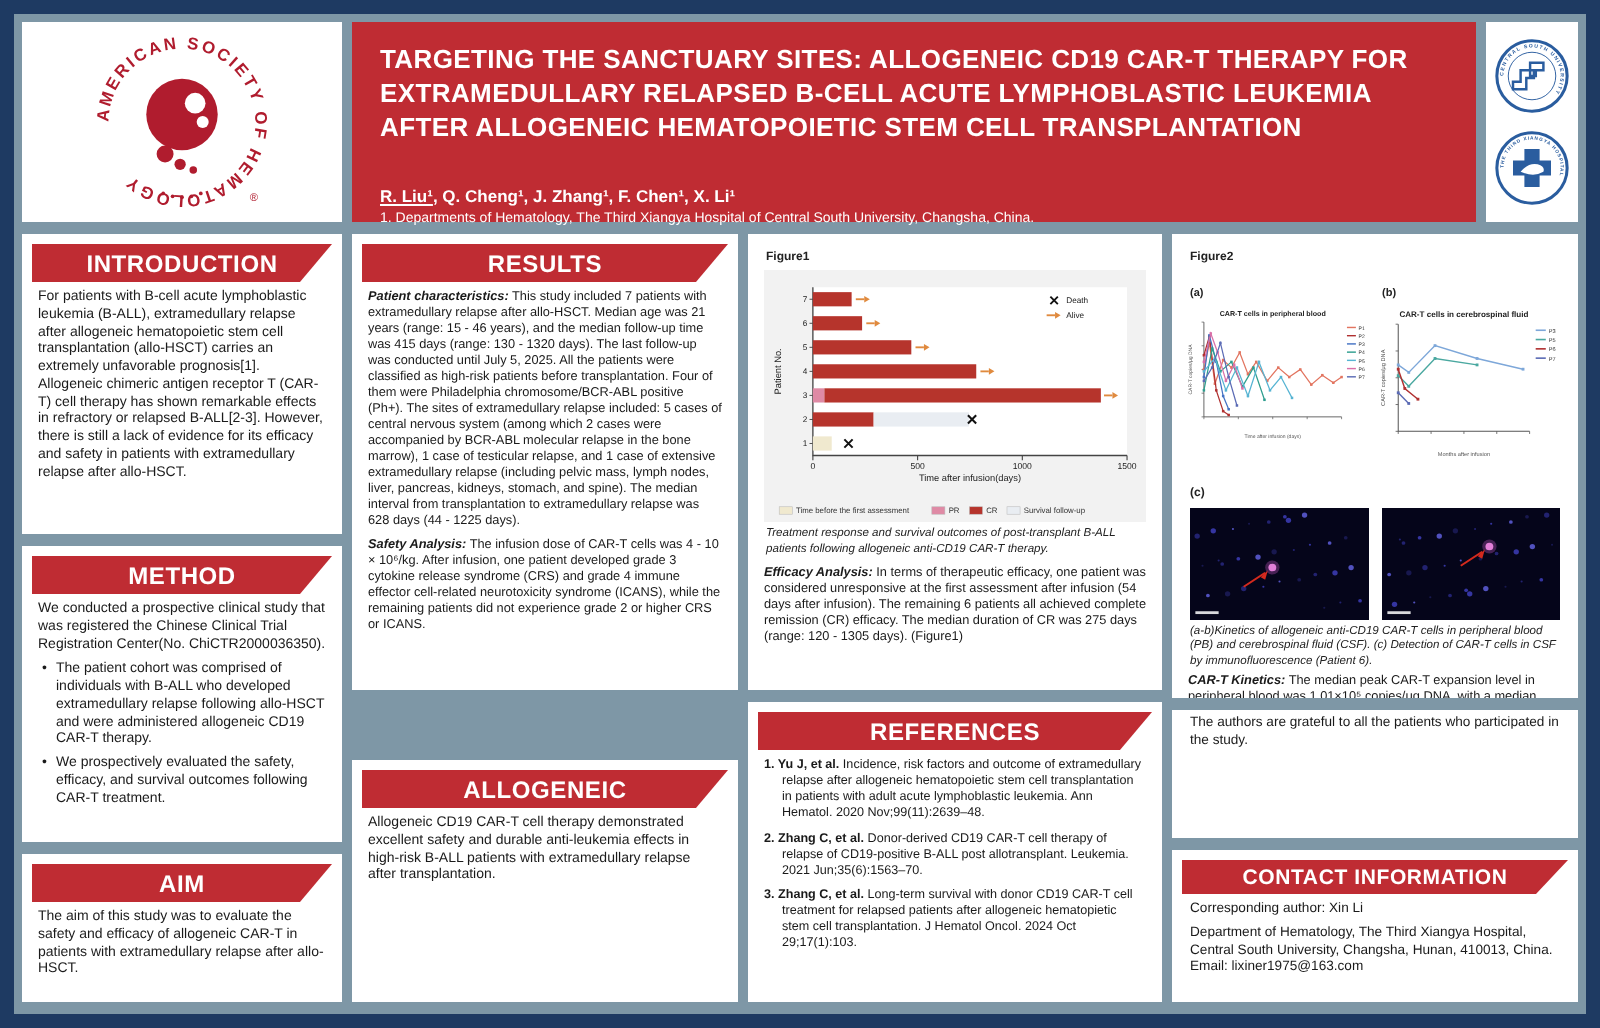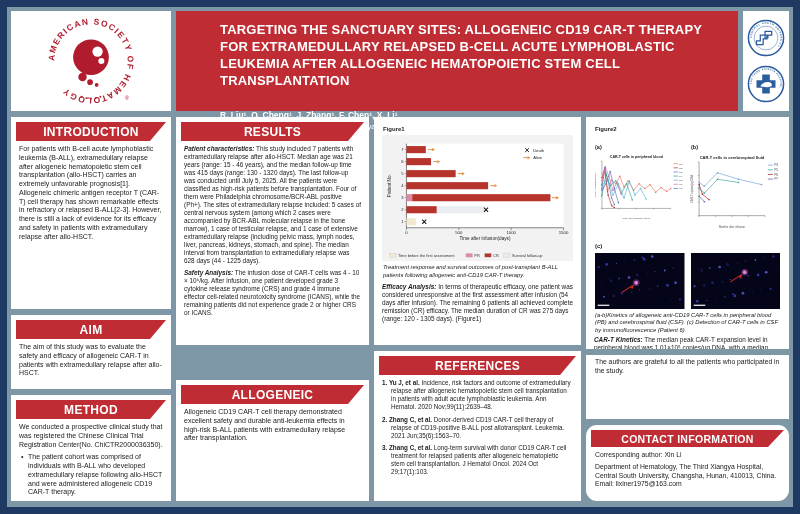--- a/index.html
+++ b/index.html
@@ -3,21 +3,21 @@
 <meta charset="utf-8">
 <style>
   * { margin:0; padding:0; box-sizing:border-box; }
   html,body { width:800px; height:514px; }
   body { font-family:"Liberation Sans", sans-serif; }
   .poster { width:800px; height:514px; background:#7e97a6; border:7px solid #1e3a62;
             padding:4px 4px 6px 4px; overflow:hidden; }
   .header { display:flex; gap:5px; height:100px; margin-bottom:6px; }
   .panel { background:#ffffff; overflow:hidden; }
   .ash-box { width:160px; display:flex; align-items:center; justify-content:center; }
-  .title-banner { flex:1; background:#bf2c33; color:#fff; padding:11px 14px 6px 44px; }
+  .title-banner { flex:1; background:#bf2c33; color:#fff; padding:11px 14px 6px 14px; }
   .title-banner h1 { font-size:13px; line-height:1.3; letter-spacing:.2px; font-weight:bold; }
   .authors { margin-top:20px; font-size:8.5px; font-weight:bold; }
   .presenter { text-decoration:underline; }
   .affiliation { margin-top:3px; font-size:7px; font-weight:normal; }
   .logo-col { width:46px; display:flex; flex-direction:column; align-items:center; justify-content:center; gap:8px; }
   .body-grid { display:flex; gap:5px; height:384px; }
   .col { display:flex; flex-direction:column; gap:6px; }
   .col1 { width:160px; } .col2 { width:193px;gap:35px; } .col3 { width:207px; } .col4 { flex:1; }
   section.panel { position:relative; }
   .banner { margin:5px 5px 4px 5px; height:19px; background:#bf2c33; color:#fff;
@@ -100,35 +100,35 @@
           <path d="M16,10 h8 v6 h6 v8 h-6 v6 h-8 v-6 h-6 v-8 h6 z" fill="#2a5d9f"></path>
           <path d="M14,22 q4,-5 9,-4 q4,1 3,4 q-5,3 -12,0 z" fill="#ffffff"></path>
         </g>
       </svg>
     </div>
   </div>
 
   <div class="body-grid">
 
     <div class="col col1">
-      <section class="panel" style="height:192px;">
+      <section class="panel" style="height:150px;">
         <div class="banner">INTRODUCTION</div>
         <p class="txt">For patients with B-cell acute lymphoblastic leukemia (B-ALL), extramedullary relapse after allogeneic hematopoietic stem cell transplantation (allo-HSCT) carries an extremely unfavorable prognosis[1]. Allogeneic chimeric antigen receptor T (CAR-T) cell therapy has shown remarkable effects in refractory or relapsed B-ALL[2-3]. However, there is still a lack of evidence for its efficacy and safety in patients with extramedullary relapse after allo-HSCT.</p>
-      </section>
-      <section class="panel" style="height:74px;">
-        <div class="banner">AIM</div>
-        <p class="txt">The aim of this study was to evaluate the safety and efficacy of allogeneic CAR-T in patients with extramedullary relapse after allo-HSCT.</p>
       </section>
       <section class="panel" style="flex:1;">
         <div class="banner">METHOD</div>
         <p class="txt">We conducted a prospective clinical study that was registered  the Chinese Clinical Trial Registration Center(No. ChiCTR2000036350).</p>
         <ul class="bullets" id="method-list">
             <li>The patient cohort was comprised of individuals with B-ALL who developed extramedullary relapse following allo-HSCT and were administered allogeneic CD19 CAR-T therapy.</li>
             <li>We prospectively evaluated the safety, efficacy, and survival outcomes following CAR-T treatment.</li>
           </ul>
+      </section>
+      <section class="panel" style="height:74px;">
+        <div class="banner">AIM</div>
+        <p class="txt">The aim of this study was to evaluate the safety and efficacy of allogeneic CAR-T in patients with extramedullary relapse after allo-HSCT.</p>
       </section>
     </div>
 
     <div class="col col2">
       <section class="panel" style="height:228px;">
         <div class="banner">RESULTS</div>
         <p class="txt-sm"><b class="lead">Patient characteristics:</b> <span>This study included 7 patients with extramedullary relapse after allo-HSCT. Median age was 21 years (range: 15 - 46 years), and the median follow-up time was 415 days (range: 130 - 1320 days). The last follow-up was conducted until July 5, 2025. All the patients were classified as high-risk patients before transplantation. Four of them were Philadelphia chromosome/BCR-ABL positive (Ph+). The sites of extramedullary relapse included: 5 cases of central nervous system (among which 2 cases were accompanied by BCR-ABL molecular relapse in the bone marrow), 1 case of testicular relapse, and 1 case of extensive extramedullary relapse (including pelvic mass, lymph nodes, liver, pancreas, kidneys, stomach, and spine). The median interval from transplantation to extramedullary relapse was 628 days (44 - 1225 days).</span></p>
         <p class="txt-sm"><b class="lead">Safety Analysis:</b> <span>The infusion dose of CAR-T cells was 4 - 10 × 10⁶/kg. After infusion, one patient developed grade 3 cytokine release syndrome (CRS) and grade 4 immune effector cell-related neurotoxicity syndrome (ICANS), while the remaining patients did not experience grade 2 or higher CRS or ICANS.</span></p>
       </section>
       <section class="panel" style="flex:1;">
@@ -458,20 +458,20 @@
                 <rect x="3" y="59" width="13" height="1.6" fill="#ffffff" opacity="0.85"></rect>
               </svg>
             </div>
         </div>
         <p class="caption">(a-b)Kinetics of allogeneic anti-CD19 CAR-T cells in peripheral blood (PB) and cerebrospinal fluid (CSF). (c) Detection of CAR-T cells in CSF by immunofluorescence (Patient 6).</p>
         <p class="txt-sm" style="margin-top:1px;"><b class="lead">CAR-T Kinetics:</b> <span>The median peak CAR-T expansion level in peripheral blood was 1.01×10⁵ copies/μg DNA, with a median persistence of 170 days (range: 36-1316 days) and the longest duration exceeding 3 years (Figure2. CAR-T cells were detected in the CSF of patient 6 by immunofluorescence staining 8 months after infusion.</span></p>
       </section>
       <section class="panel" style="height:64px;">
         <p class="contact-line">The authors are grateful to all the patients who participated in the study.</p>
       </section>
-      <section class="panel" style="flex:1;border-radius:11px;">
+      <section class="panel" style="flex:1;">
         <div class="banner small">CONTACT INFORMATION</div>
         <p class="contact-line">Corresponding author: Xin Li</p>
         <p class="contact-line" style="margin-top:1px;">Department of Hematology, The Third Xiangya Hospital, Central South University, Changsha, Hunan, 410013, China. Email: lixiner1975@163.com</p>
       </section>
     </div>
   </div>
 </div>
 
 </body></html>

